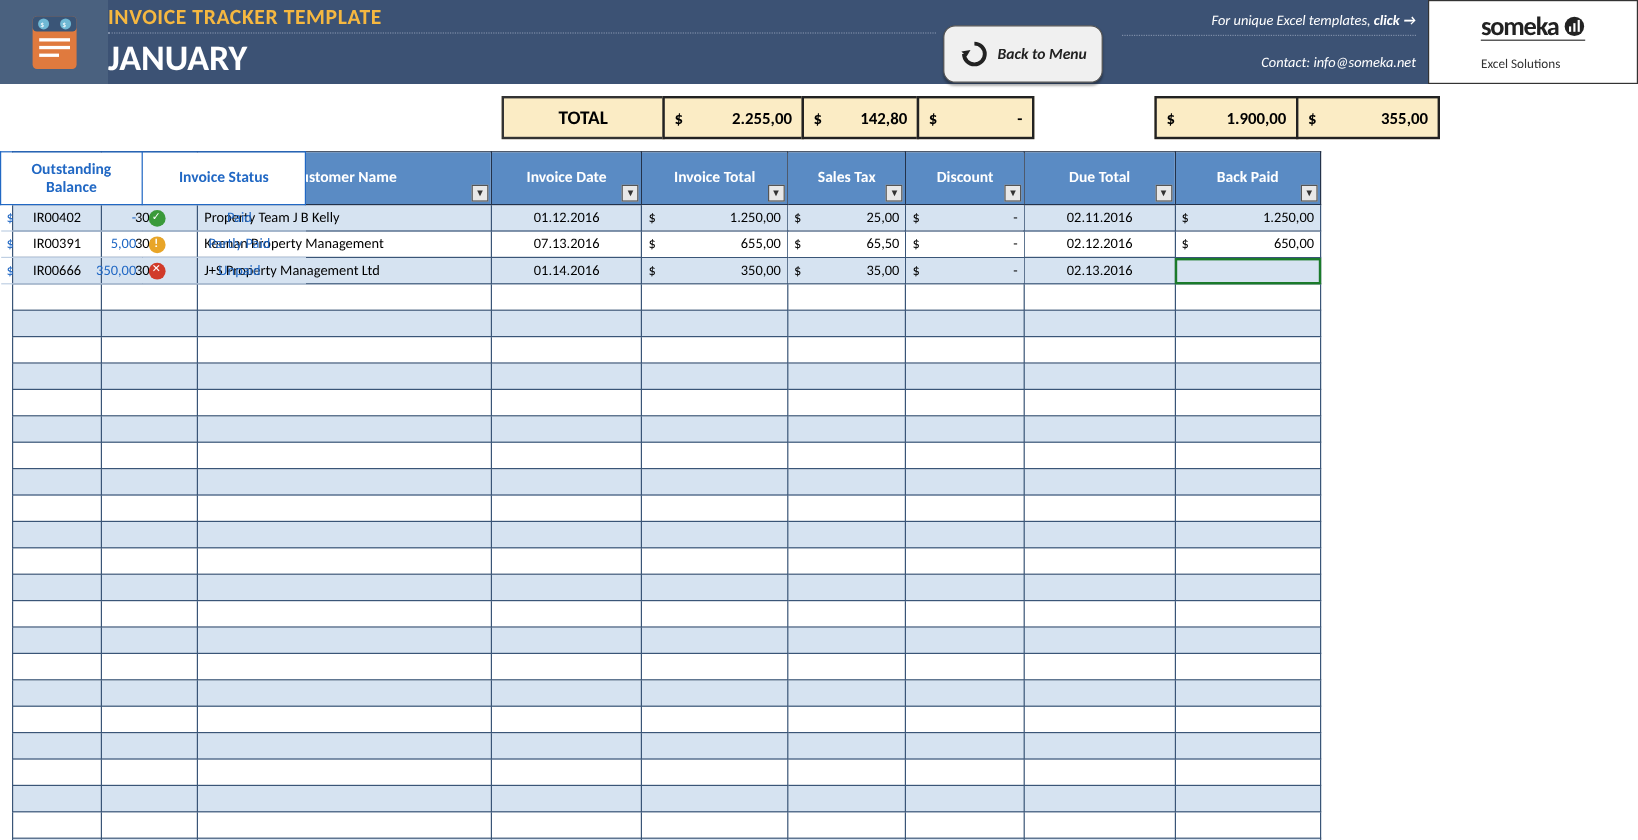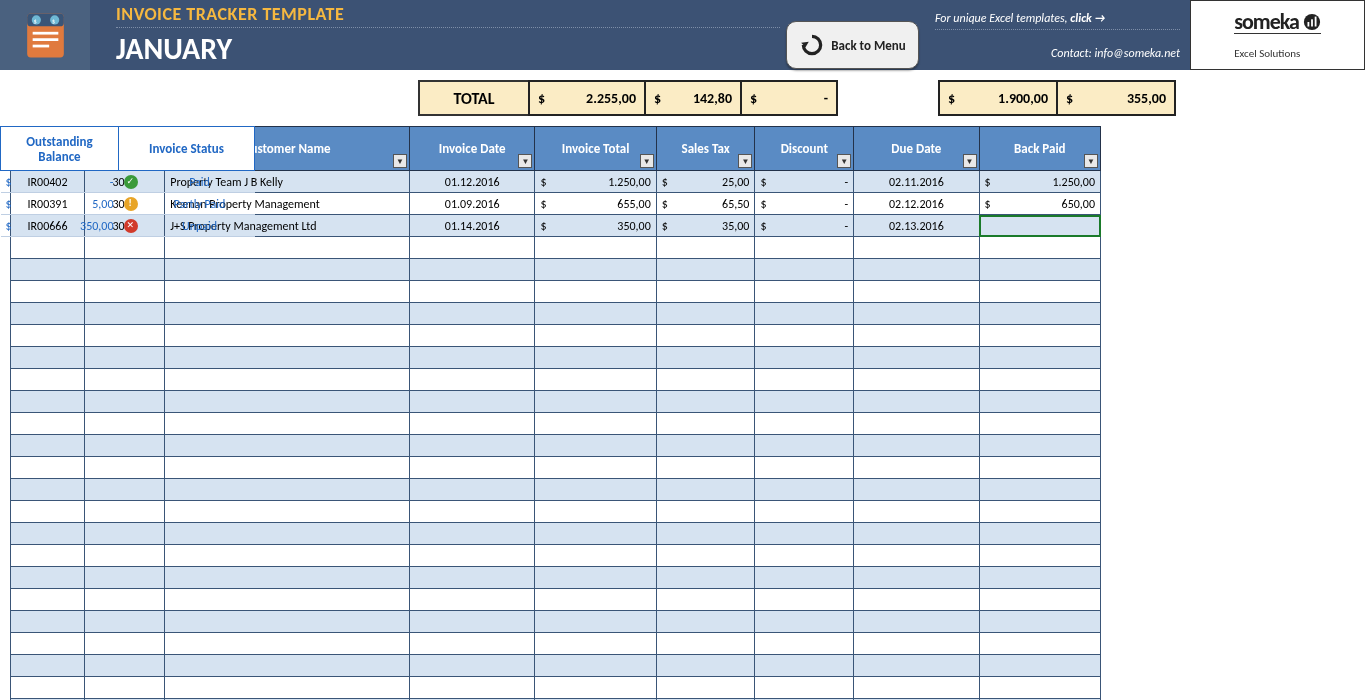--- a/index.html
+++ b/index.html
@@ -23,21 +23,20 @@
     align-items: center;
     justify-content: center;
   }
   .logo-box svg { width: 55px; height: 55px; }
   .title-block {
     flex: 1;
     padding: 4px 0;
     display: flex;
     flex-direction: column;
     justify-content: center;
-    margin-left: 26px;
   }
   .title-block .top {
     color: #f6b840;
     font-size: 18px;
     font-weight: bold;
     letter-spacing: .5px;
     border-bottom: 1px dotted #7e8ea8;
     padding-bottom: 2px;
     margin-bottom: 2px;
   }
@@ -59,55 +58,56 @@
     border-radius: 10px;
     width: 100%;
     height: 48px;
     display: flex;
     align-items: center;
     justify-content: center;
     gap: 6px;
     box-shadow: 0 2px 2px rgba(0,0,0,.3);
     cursor: pointer;
     color: #222;
+    font-style: italic;
     font-weight: bold;
     font-size: 13px;
     text-align: center;
     margin-top: 20px;
   }
   .right-info {
     width: 265px;
     display: flex;
     flex-direction: column;
     justify-content: center;
     align-items: flex-end;
     padding: 4px 10px;
     font-style: italic;
     font-size: 12px;
   }
-  .right-info .line1 { border-bottom: 1px dotted #7e8ea8; padding-bottom: 4px; margin-bottom: 16px; width:100%; }
+  .right-info .line1 { border-bottom: 1px dotted #7e8ea8; padding-bottom: 4px; margin-bottom: 16px; width:100%; text-align:right;}
   .someka {
     width: 175px;
     background: #fff;
     display: flex;
     align-items: center;
     justify-content: center;
     border: 1px solid #333;
   }
   .someka-inner { line-height:1; }
   .someka-inner .brand { font-size:22px; font-weight:bold; color:#222; letter-spacing:-1px;}
   .someka-inner .sub { font-size:11px; color:#333; border-top:1px solid #333; padding-top:14px;}
 
   .totals-row {
     display: flex;
     padding: 10px 0 10px 0;
   }
   .totals-row .spacer1 { width: 418px; }
   .total-label {
-    width: 112px; height: 36px;
+    width: 136px; height: 36px;
     background: #fbecc5;
     border: 2px solid #333;
     display:flex; align-items:center; justify-content:center;
     font-weight:bold; font-size:16px;
   }
   .total-cell {
     height:36px; background:#fbecc5; border:2px solid #222;
     display:flex; align-items:center; padding:0 8px; font-weight:bold; font-size:14px;
     margin-left:-2px;
   }
@@ -257,41 +257,41 @@
   </colgroup>
   <thead>
         <tr>
     <th><span>Invoice No.</span><span class="drop">▼</span></th>
     <th><span>Customer ID</span><span class="drop">▼</span></th>
     <th><span>Customer Name</span><span class="drop">▼</span></th>
     <th><span>Invoice Date</span><span class="drop">▼</span></th>
     <th><span>Invoice Total</span><span class="drop">▼</span></th>
     <th><span>Sales Tax</span><span class="drop">▼</span></th>
     <th><span>Discount</span><span class="drop">▼</span></th>
-    <th><span>Due Date</span><span class="drop">▼</span></th>
+    <th><span>Due Total</span><span class="drop">▼</span></th>
     <th><span>Back Paid</span><span class="drop">▼</span></th>
   </tr>
       </thead>
   <tbody id="main-body">
         <tr class="alt">
      <td class="center">IR00402</td>
      <td class="center">3005</td>
      <td>Property Team J B Kelly</td>
      <td class="center">01.12.2016</td>
      <td class="money"><span class="cur">$</span>1.250,00</td>
      <td class="money"><span class="cur">$</span>25,00</td>
      <td class="money"><span class="cur">$</span>-</td>
      <td class="center">02.11.2016</td>
      <td class="money"><span class="cur">$</span>1.250,00</td>
    </tr>
         <tr class="">
      <td class="center">IR00391</td>
      <td class="center">3006</td>
      <td>Keenan Property Management</td>
-     <td class="center">01.09.2016</td>
+     <td class="center">07.13.2016</td>
      <td class="money"><span class="cur">$</span>655,00</td>
      <td class="money"><span class="cur">$</span>65,50</td>
      <td class="money"><span class="cur">$</span>-</td>
      <td class="center">02.12.2016</td>
      <td class="money"><span class="cur">$</span>650,00</td>
    </tr>
         <tr class="alt">
      <td class="center">IR00666</td>
      <td class="center">3008</td>
      <td>J+S Property Management Ltd</td>

